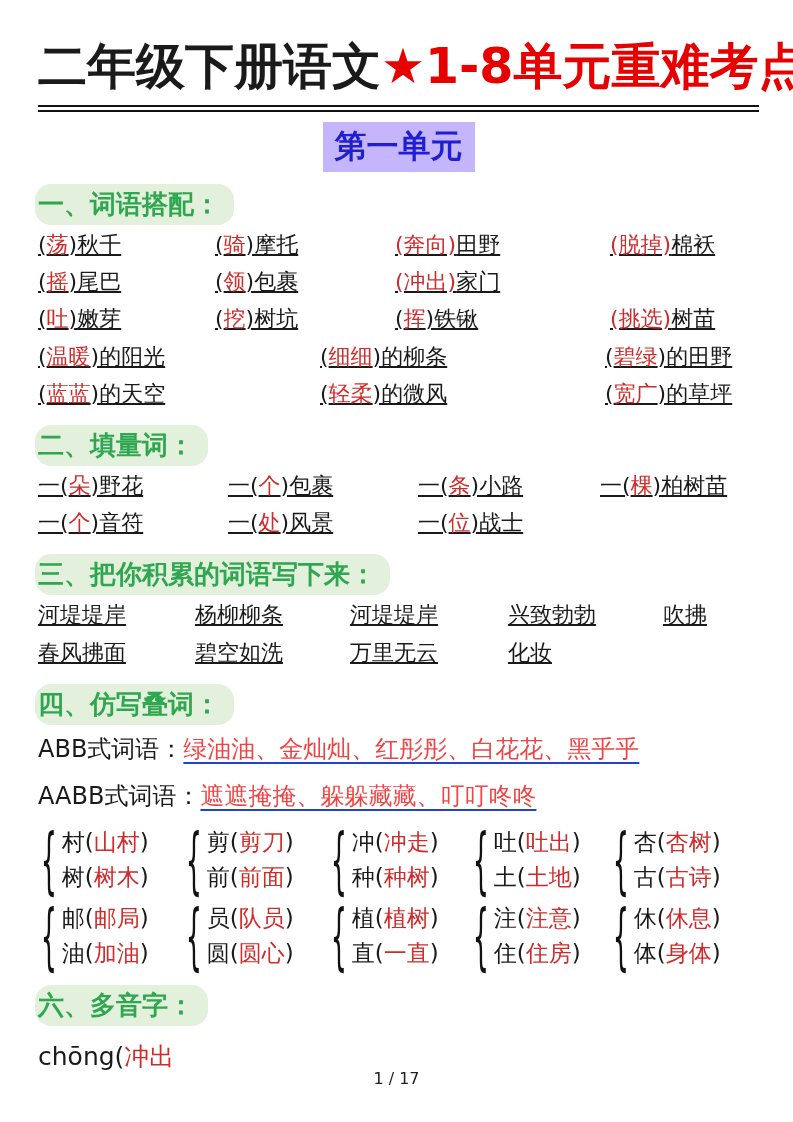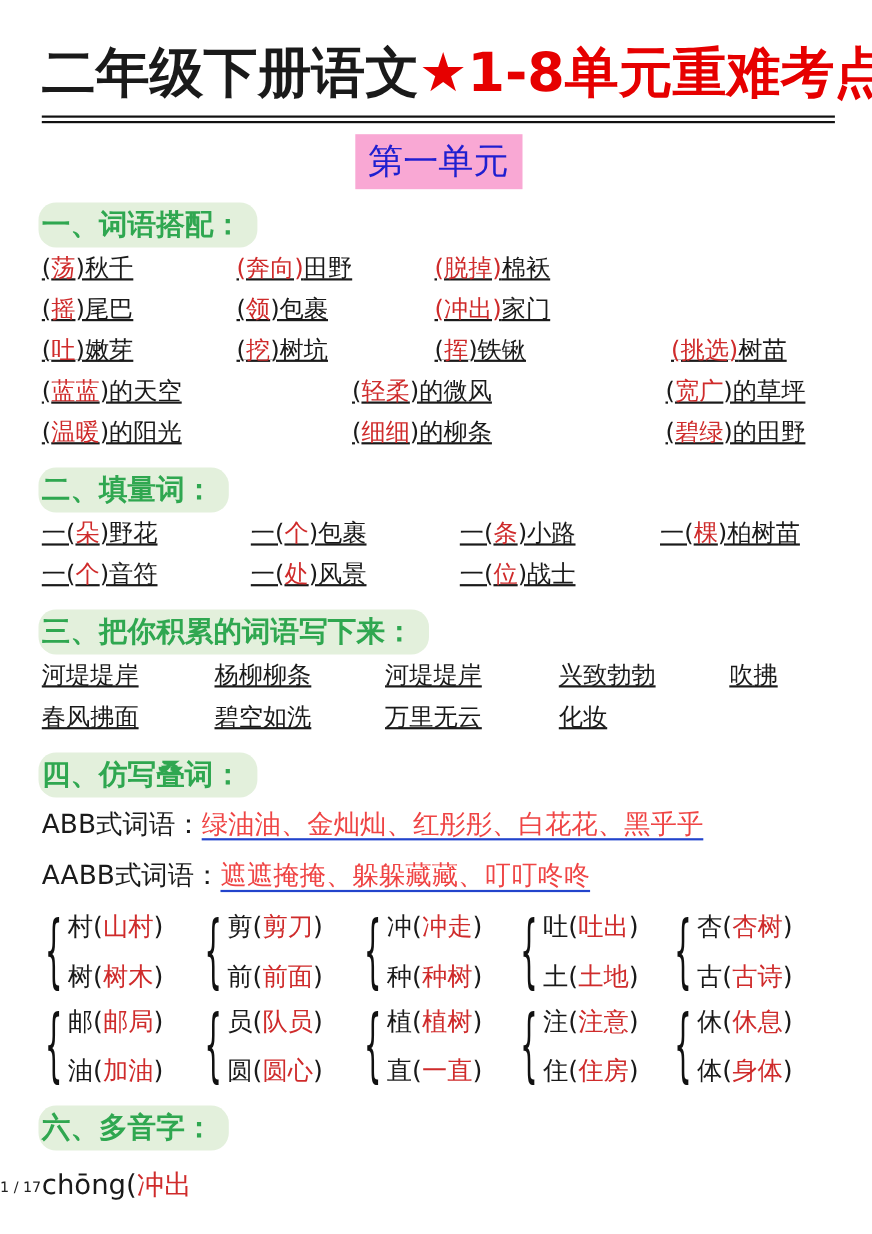--- a/index.html
+++ b/index.html
@@ -9,22 +9,22 @@
   }
   .page{padding:34px 34px 0 38px;}
   
   .doc-title{
     font-size:49px;font-weight:bold;white-space:nowrap;
     padding-bottom:5px;border-bottom:7px double #111;letter-spacing:0px;
   }
   .doc-title .red{color:#e60000;}
   .unit-wrap{text-align:center;margin:10px 0 6px 0;}
   .unit-title{
-    display:inline-block;font-size:32px;font-weight:normal;color:#1f1fd0;
-    background:#f9a8d4;padding:3px 12px;
+    display:inline-block;font-size:32px;font-weight:bold;color:#1f1fd0;
+    background:#c4b5fd;padding:3px 12px;
   }
   
   .sec-header{
     display:inline-block;font-size:26px;font-weight:bold;color:#2fa750;
     background:#e3f0dc;padding:3px 14px 3px 3px;margin:6px 0 8px -3px;border-radius:16px;
   }
   
   .rowgrid{display:grid;margin-bottom:13px;font-size:22px;line-height:1.1;text-decoration:underline;}
   .g4a{grid-template-columns:177px 180px 215px 1fr;}
   .g3a{grid-template-columns:282px 285px 1fr;}
@@ -35,73 +35,74 @@
   .u-red{color:#ef4444;text-decoration:underline;text-decoration-color:#2244cc;text-underline-offset:5px;}
   .line4{font-size:24px;margin-bottom:15px;}
   
   .braceRow{display:flex;margin-bottom:10px;}
   .braceGroup{display:flex;align-items:center;}
   .bw1{width:145px;} .bw2{width:145px;} .bw3{width:142px;} .bw4{width:140px;} .bw5{width:140px;}
   .brace{
     display:inline-block;font-size:34px;font-weight:400;color:#111;
     transform:scale(.75,2.15);transform-origin:center;margin-right:2px;
   }
-  .pairCol{display:flex;flex-direction:column;gap:14px;font-size:23px;}
+  .pairCol{display:flex;flex-direction:column;gap:4px;font-size:23px;}
   
   .multiRow{display:flex;margin-top:6px;}
   .multiGroup{display:flex;align-items:center;}
   .mw1{width:196px;} .mw2{width:190px;} .mw3{width:180px;} .mw4{width:170px;}
   .pronCol{display:flex;flex-direction:column;gap:52px;font-size:23px;}
   .pinyin{font-size:25px;}
   
   .footer{
-    position:absolute;bottom:34px;left:0;width:100%;
-    font-size:13px;color:#222;font-family:"DejaVu Sans",sans-serif;
+    position:absolute;bottom:34px;left:0;width:100%;text-align:center;
+    font-size:16px;color:#222;font-family:"DejaVu Sans",sans-serif;
   }
 </style>
 </head>
 <body>
 
 <div class="page">
 
   <div class="doc-title">
     <span>二年级下册语文</span><span class="red">★1-8单元重难考点梳理★</span>
   </div>
 
   <div class="unit-wrap">
     <span class="unit-title">第一单元</span>
   </div>
 
   <div class="sec-header">一、词语搭配：</div>
   <div id="rows-s1">
       <div class="rowgrid g4a">
         <span><span class="blk">(</span><span class="red">荡</span><span class="blk">)秋千</span></span>
+        <span><span class="blk">(</span><span class="red">骑</span><span class="blk">)摩托</span></span>
         <span><span class="blk"></span><span class="red">(奔向)</span><span class="blk">田野</span></span>
         <span><span class="blk"></span><span class="red">(脱掉)</span><span class="blk">棉袄</span></span>
       </div>
       <div class="rowgrid g4a">
         <span><span class="blk">(</span><span class="red">摇</span><span class="blk">)尾巴</span></span>
         <span><span class="blk">(</span><span class="red">领</span><span class="blk">)包裹</span></span>
         <span><span class="blk"></span><span class="red">(冲出)</span><span class="blk">家门</span></span>
       </div>
       <div class="rowgrid g4a">
         <span><span class="blk">(</span><span class="red">吐</span><span class="blk">)嫩芽</span></span>
         <span><span class="blk">(</span><span class="red">挖</span><span class="blk">)树坑</span></span>
         <span><span class="blk">(</span><span class="red">挥</span><span class="blk">)铁锹</span></span>
         <span><span class="blk"></span><span class="red">(挑选)</span><span class="blk">树苗</span></span>
       </div>
       <div class="rowgrid g3a">
+        <span><span class="blk">(</span><span class="red">温暖</span><span class="blk">)的阳光</span></span>
+        <span><span class="blk">(</span><span class="red">细细</span><span class="blk">)的柳条</span></span>
+        <span><span class="blk">(</span><span class="red">碧绿</span><span class="blk">)的田野</span></span>
+      </div>
+      <div class="rowgrid g3a">
         <span><span class="blk">(</span><span class="red">蓝蓝</span><span class="blk">)的天空</span></span>
         <span><span class="blk">(</span><span class="red">轻柔</span><span class="blk">)的微风</span></span>
         <span><span class="blk">(</span><span class="red">宽广</span><span class="blk">)的草坪</span></span>
-      </div>
-      <div class="rowgrid g3a">
-        <span><span class="blk">(</span><span class="red">温暖</span><span class="blk">)的阳光</span></span>
-        <span><span class="blk">(</span><span class="red">细细</span><span class="blk">)的柳条</span></span>
-        <span><span class="blk">(</span><span class="red">碧绿</span><span class="blk">)的田野</span></span>
       </div>
     </div>
 
   <div class="sec-header">二、填量词：</div>
   <div id="rows-s2">
       <div class="rowgrid g4b">
         <span><span class="blk">一(</span><span class="red">朵</span><span class="blk">)野花</span></span>
         <span><span class="blk">一(</span><span class="red">个</span><span class="blk">)包裹</span></span>
         <span><span class="blk">一(</span><span class="red">条</span><span class="blk">)小路</span></span>
         <span><span class="blk">一(</span><span class="red">棵</span><span class="blk">)柏树苗</span></span>

